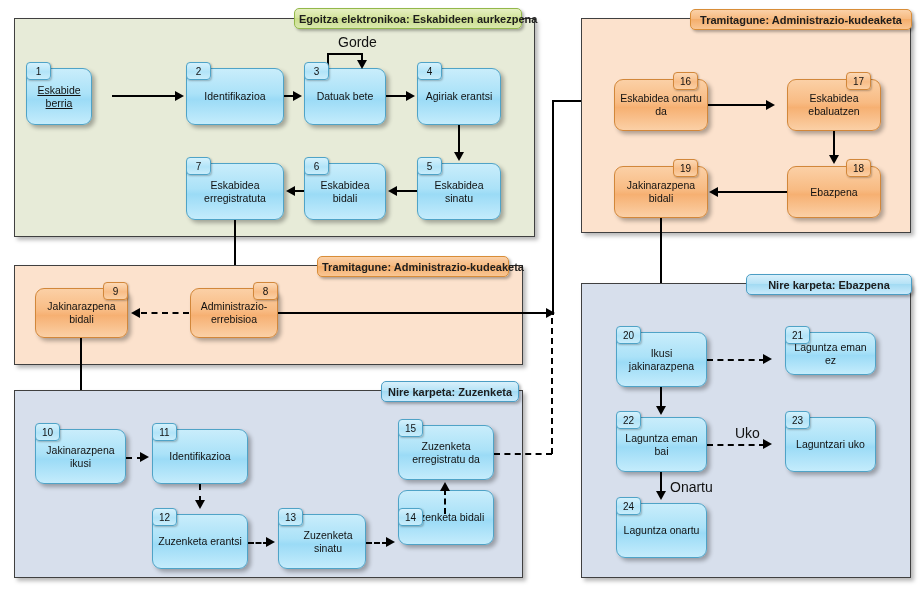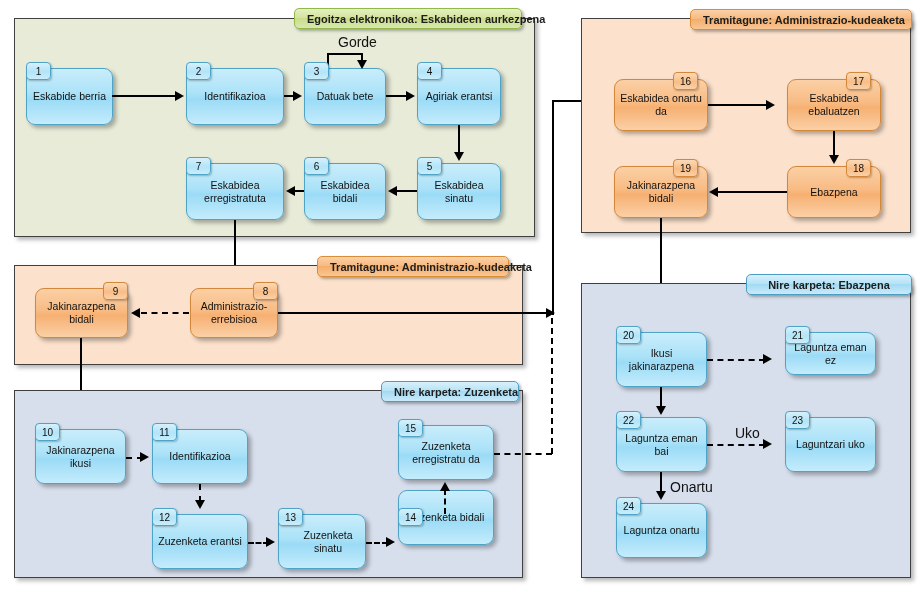--- a/index.html
+++ b/index.html
@@ -19,21 +19,21 @@
     box-sizing:border-box;
   }
   .panel.green{background:#e7ebd8;}
   .panel.orange{background:#fce2cd;}
   .panel.blue{background:#d7dfec;}
 
   
   .ptitle{
     position:absolute;
     height:21px;line-height:21px;
-    padding:0 12px;
+    padding:0 4px;
     border-radius:5px;
     font-size:11px;font-weight:bold;color:#1d1d1d;
     white-space:nowrap;
     box-shadow:2px 2px 3px rgba(0,0,0,.3);
     box-sizing:border-box;
     text-align:center;
   }
   .ptitle.green{
     background:linear-gradient(to bottom,#e6efc2 0%,#d3e39b 48%,#cadd8a 50%,#d9e8ae 100%);
     border:1px solid #93b84a;
@@ -110,21 +110,21 @@
   }
 </style>
 </head>
 <body>
 
 <div id="stage">
 
   <div class="panel green" style="left:14px;top:18px;width:521px;height:219px;"></div>
   <div class="ptitle green" style="left:294px;top:8px;width:228px;">Egoitza elektronikoa: Eskabideen aurkezpena</div>
 
-  <div class="node blue" style="left:26px;top:68px;width:87px;height:57px;">
+  <div class="node blue" style="left:26px;top:68px;width:66px;height:57px;text-decoration:underline;">
     <span class="lbl">Eskabide berria</span>
   </div>
   <div class="badge blue" style="left:26px;top:62px;">1</div>
 
   <div class="node blue" style="left:186px;top:68px;width:98px;height:57px;">
     <span class="lbl">Identifikazioa</span>
   </div>
   <div class="badge blue" style="left:186px;top:62px;">2</div>
 
   <div class="node blue" style="left:304px;top:68px;width:82px;height:57px;">

